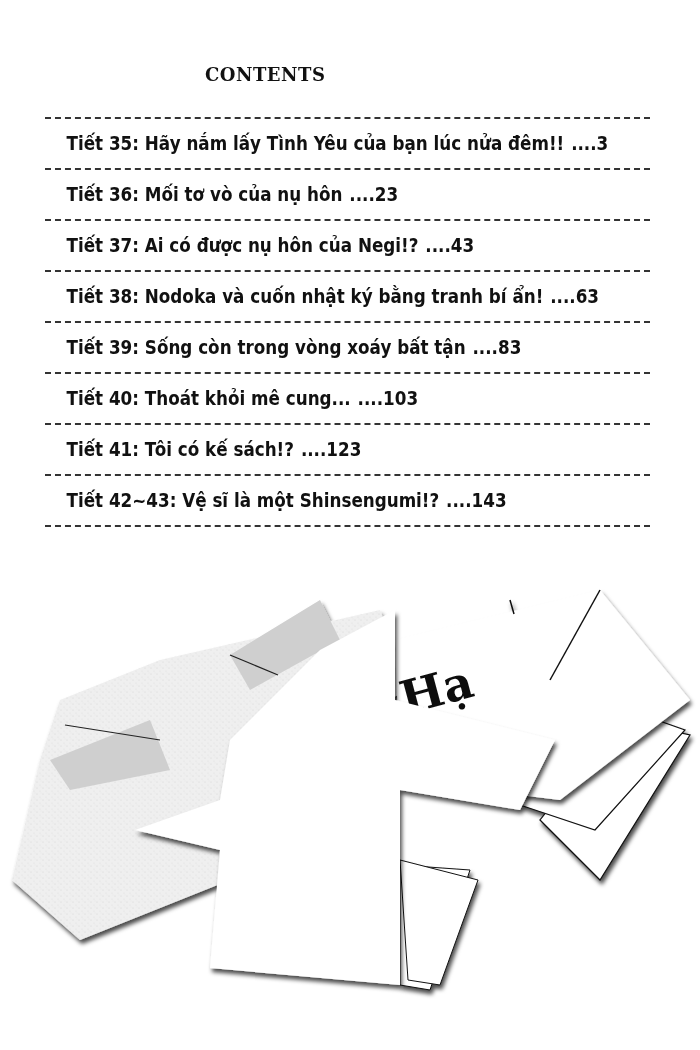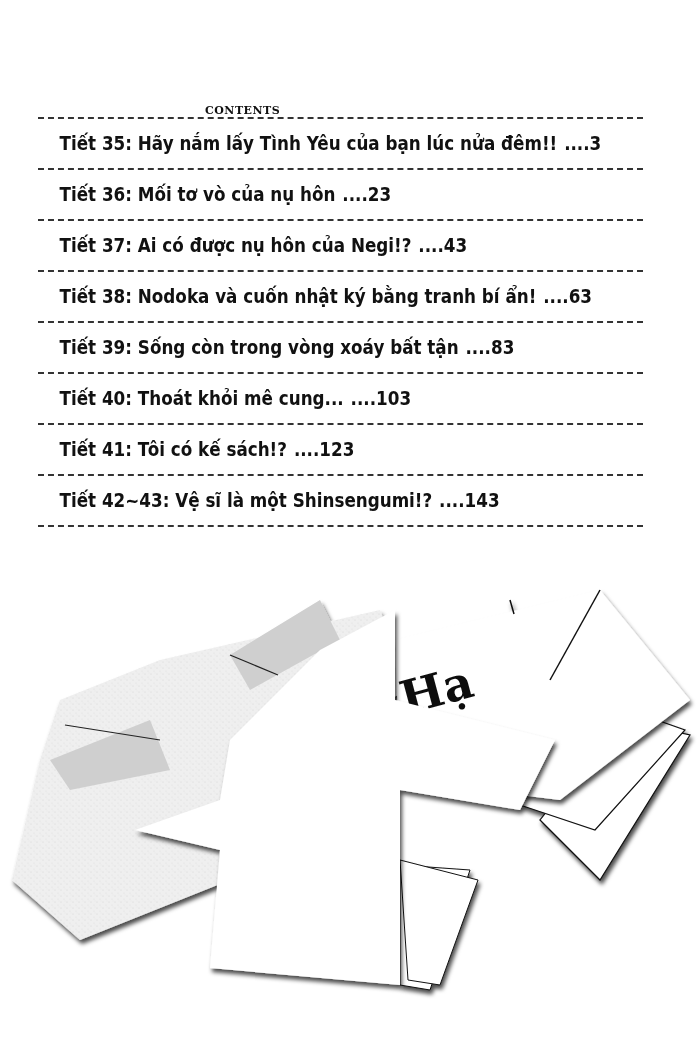--- a/index.html
+++ b/index.html
@@ -2,25 +2,24 @@
 <html><head>
   <meta charset="utf-8">
   <style>
     html, body { margin: 0; padding: 0; }
     body {
       width: 700px; height: 1050px; background: #ffffff; position: relative; overflow: hidden;
       font-family: "DejaVu Sans", sans-serif; color: #111;
     }
     .heading {
       position: absolute; left: 205px; top: 64px;
-      font-family: "DejaVu Serif", serif; font-weight: bold; font-size: 11px; letter-spacing: 0.5px;
+      font-family: "DejaVu Serif", serif; font-weight: bold; font-size: 18px; letter-spacing: 0.5px;
       color: #111;
-      margin-top: 40px;
     }
-    .toc { position: absolute; left: 38px; top: 117px; width: 605px; }
+    .toc { position: absolute; left: 45px; top: 117px; width: 605px; }
     .dash { height: 0; border-top: 2px dashed #333; margin: 0; }
     .row {
       height: 49px; display: flex; align-items: center; padding-left: 25px;
       font-family: "DejaVu Sans", sans-serif; font-size: 19.5px; font-weight: bold;
       transform: scaleX(0.86); transform-origin: left center; white-space: nowrap; color: #111;
     }
     .row .pg { margin-left: 8px; }
     .art { position: absolute; left: 0; top: 580px; width: 700px; height: 420px; }
   </style>
 </head>

